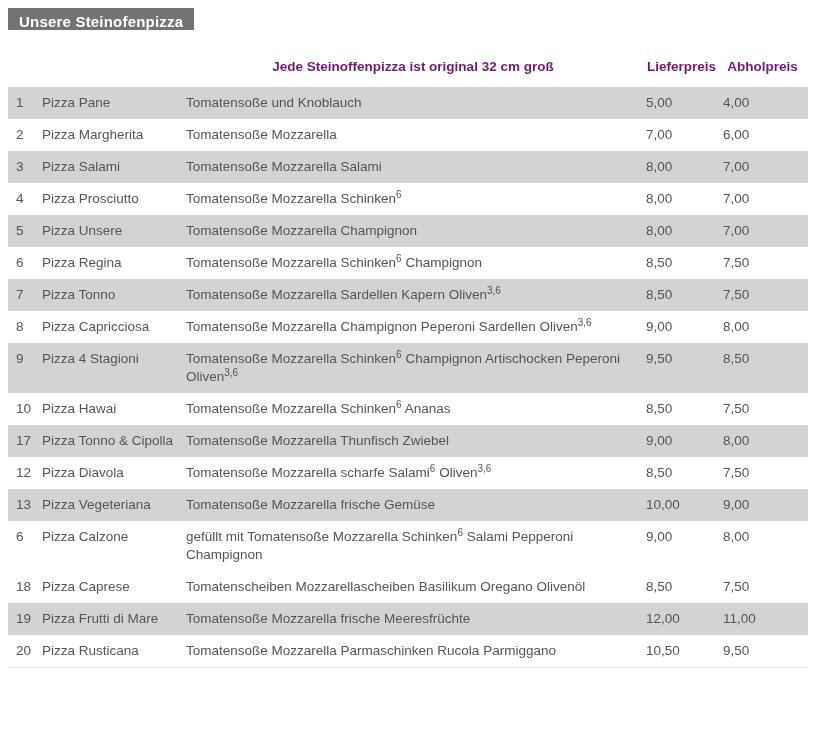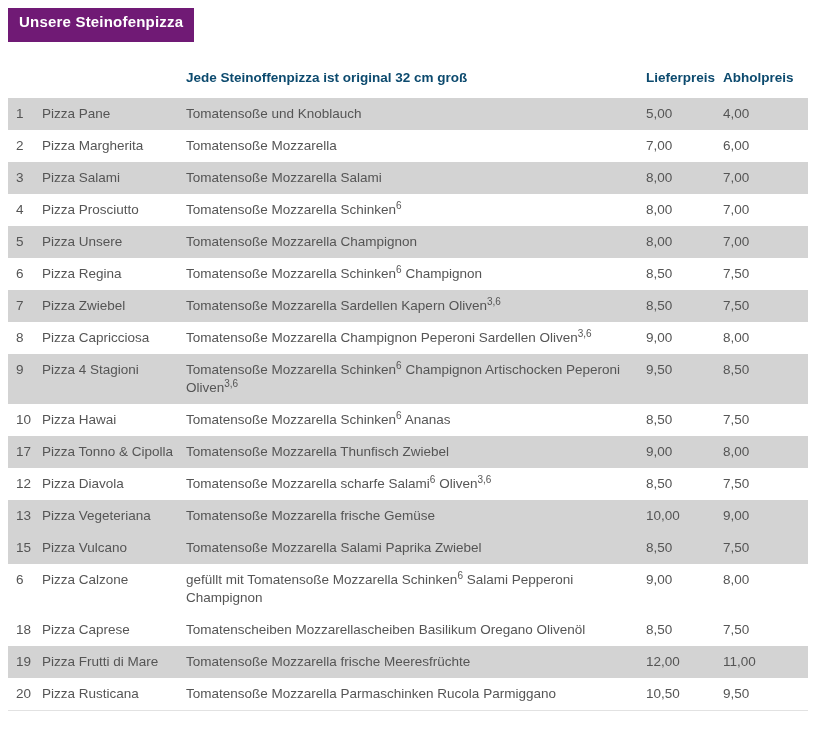--- a/index.html
+++ b/index.html
@@ -10,38 +10,38 @@
   }
   .page {
     width: 816px;
     min-height: 754px;
     box-sizing: border-box;
     padding: 8px;
     color: #555555;
   }
   .badge {
     display: inline-block;
-    background: #701a75;
+    background: #737373;
     color: #ffffff;
     font-size: 15px;
     font-weight: bold;
-    padding: 5px 11px 12px 11px;
+    padding: 5px 11px 0 11px;
     letter-spacing: 0.2px;
   }
   table.menu {
     margin-top: 18px;
     width: 800px;
     border-collapse: collapse;
     table-layout: fixed;
   }
   table.menu th {
-    text-align: left;
+    text-align: center;
     font-size: 13.5px;
     font-weight: bold;
-    color: #0c4a6e;
+    color: #701a75;
     padding: 9px 6px 11px 0;
     vertical-align: top;
     line-height: 18px;
   }
   table.menu td {
     font-size: 13.5px;
     color: #555555;
     padding: 7px 6px 7px 0;
     vertical-align: top;
     line-height: 18px;
@@ -118,21 +118,21 @@
         </tr>
         <tr>
           <td class="col-num">6</td>
           <td class="col-name">Pizza Regina</td>
           <td class="col-desc">Tomatensoße Mozzarella Schinken<sup>6</sup> Champignon</td>
           <td class="col-price">8,50</td>
           <td class="col-price">7,50</td>
         </tr>
         <tr class="stripe">
           <td class="col-num">7</td>
-          <td class="col-name">Pizza Zwiebel</td>
+          <td class="col-name">Pizza Tonno</td>
           <td class="col-desc">Tomatensoße Mozzarella Sardellen Kapern Oliven<sup>3,6</sup></td>
           <td class="col-price">8,50</td>
           <td class="col-price">7,50</td>
         </tr>
         <tr>
           <td class="col-num">8</td>
           <td class="col-name">Pizza Capricciosa</td>
           <td class="col-desc">Tomatensoße Mozzarella Champignon Peperoni Sardellen Oliven<sup>3,6</sup></td>
           <td class="col-price">9,00</td>
           <td class="col-price">8,00</td>
@@ -164,27 +164,20 @@
           <td class="col-desc">Tomatensoße Mozzarella scharfe Salami<sup>6</sup> Oliven<sup>3,6</sup></td>
           <td class="col-price">8,50</td>
           <td class="col-price">7,50</td>
         </tr>
         <tr class="stripe">
           <td class="col-num">13</td>
           <td class="col-name">Pizza Vegeteriana</td>
           <td class="col-desc">Tomatensoße Mozzarella frische Gemüse</td>
           <td class="col-price">10,00</td>
           <td class="col-price">9,00</td>
-        </tr>
-        <tr class="stripe">
-          <td class="col-num">15</td>
-          <td class="col-name">Pizza Vulcano</td>
-          <td class="col-desc">Tomatensoße Mozzarella Salami Paprika Zwiebel</td>
-          <td class="col-price">8,50</td>
-          <td class="col-price">7,50</td>
         </tr>
         <tr>
           <td class="col-num">6</td>
           <td class="col-name">Pizza Calzone</td>
           <td class="col-desc">gefüllt mit Tomatensoße Mozzarella Schinken<sup>6</sup> Salami Pepperoni Champignon</td>
           <td class="col-price">9,00</td>
           <td class="col-price">8,00</td>
         </tr>
         <tr>
           <td class="col-num">18</td>

